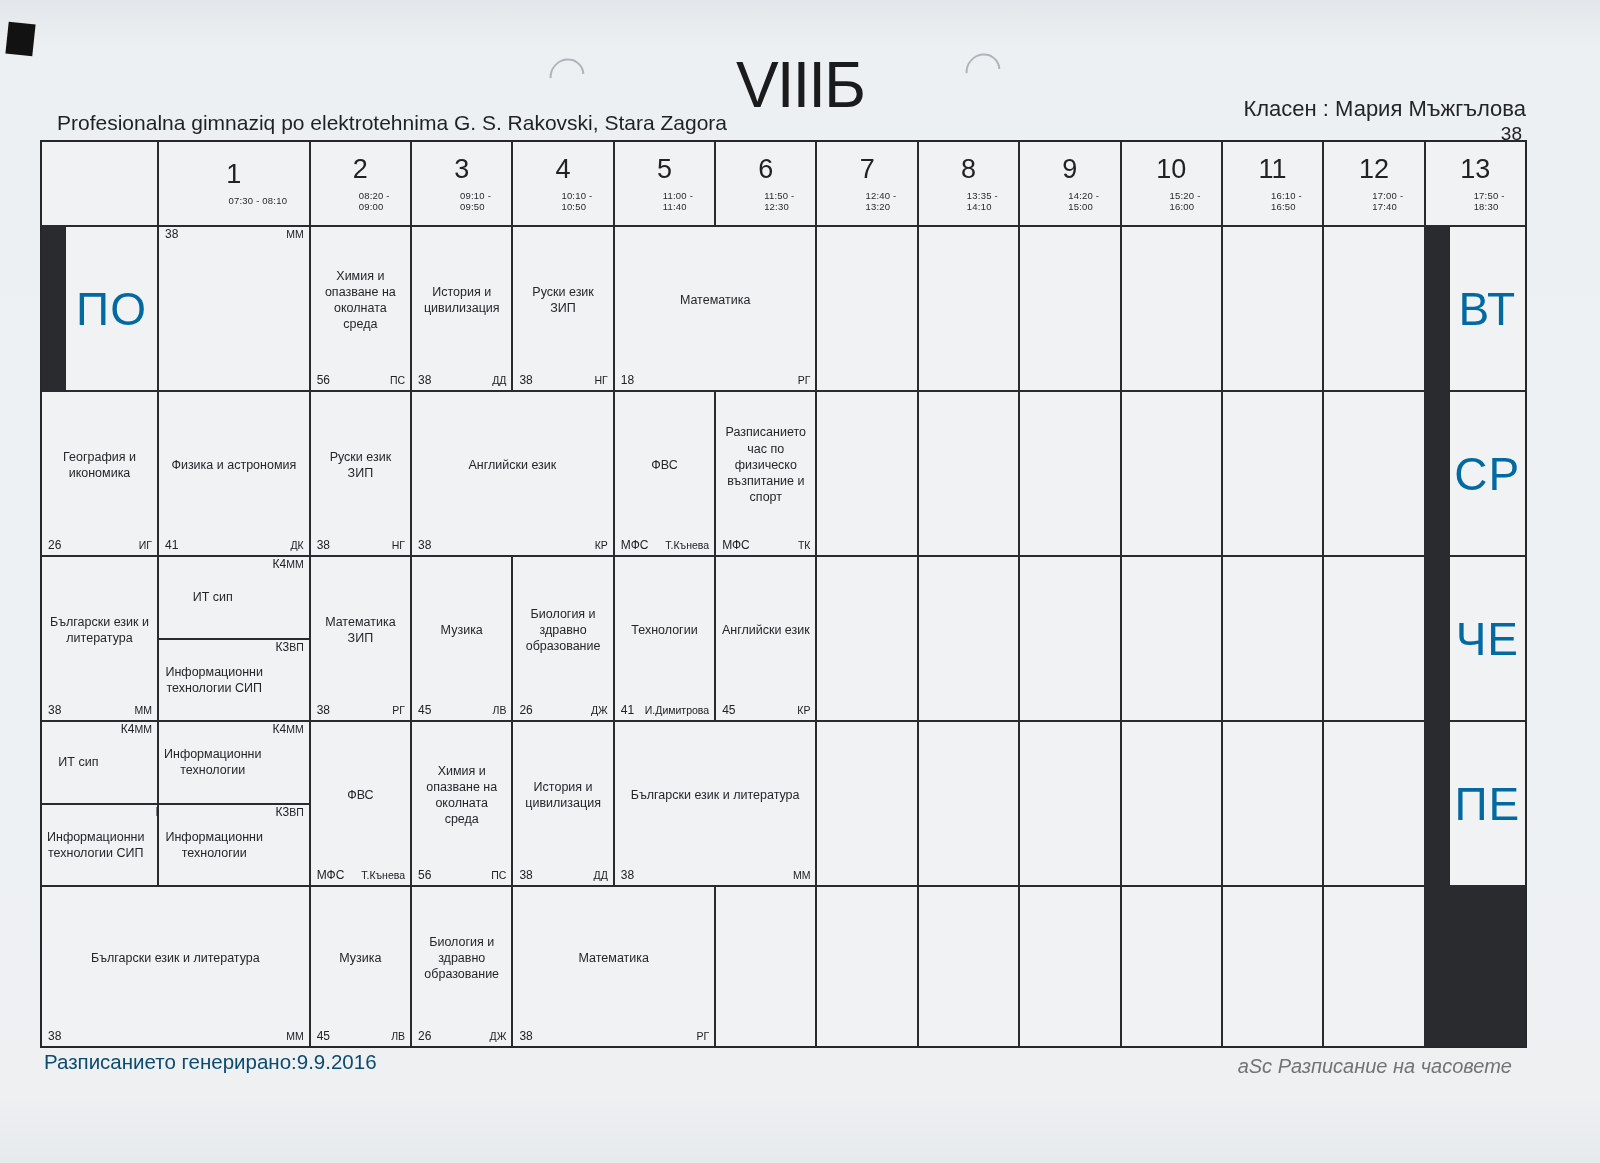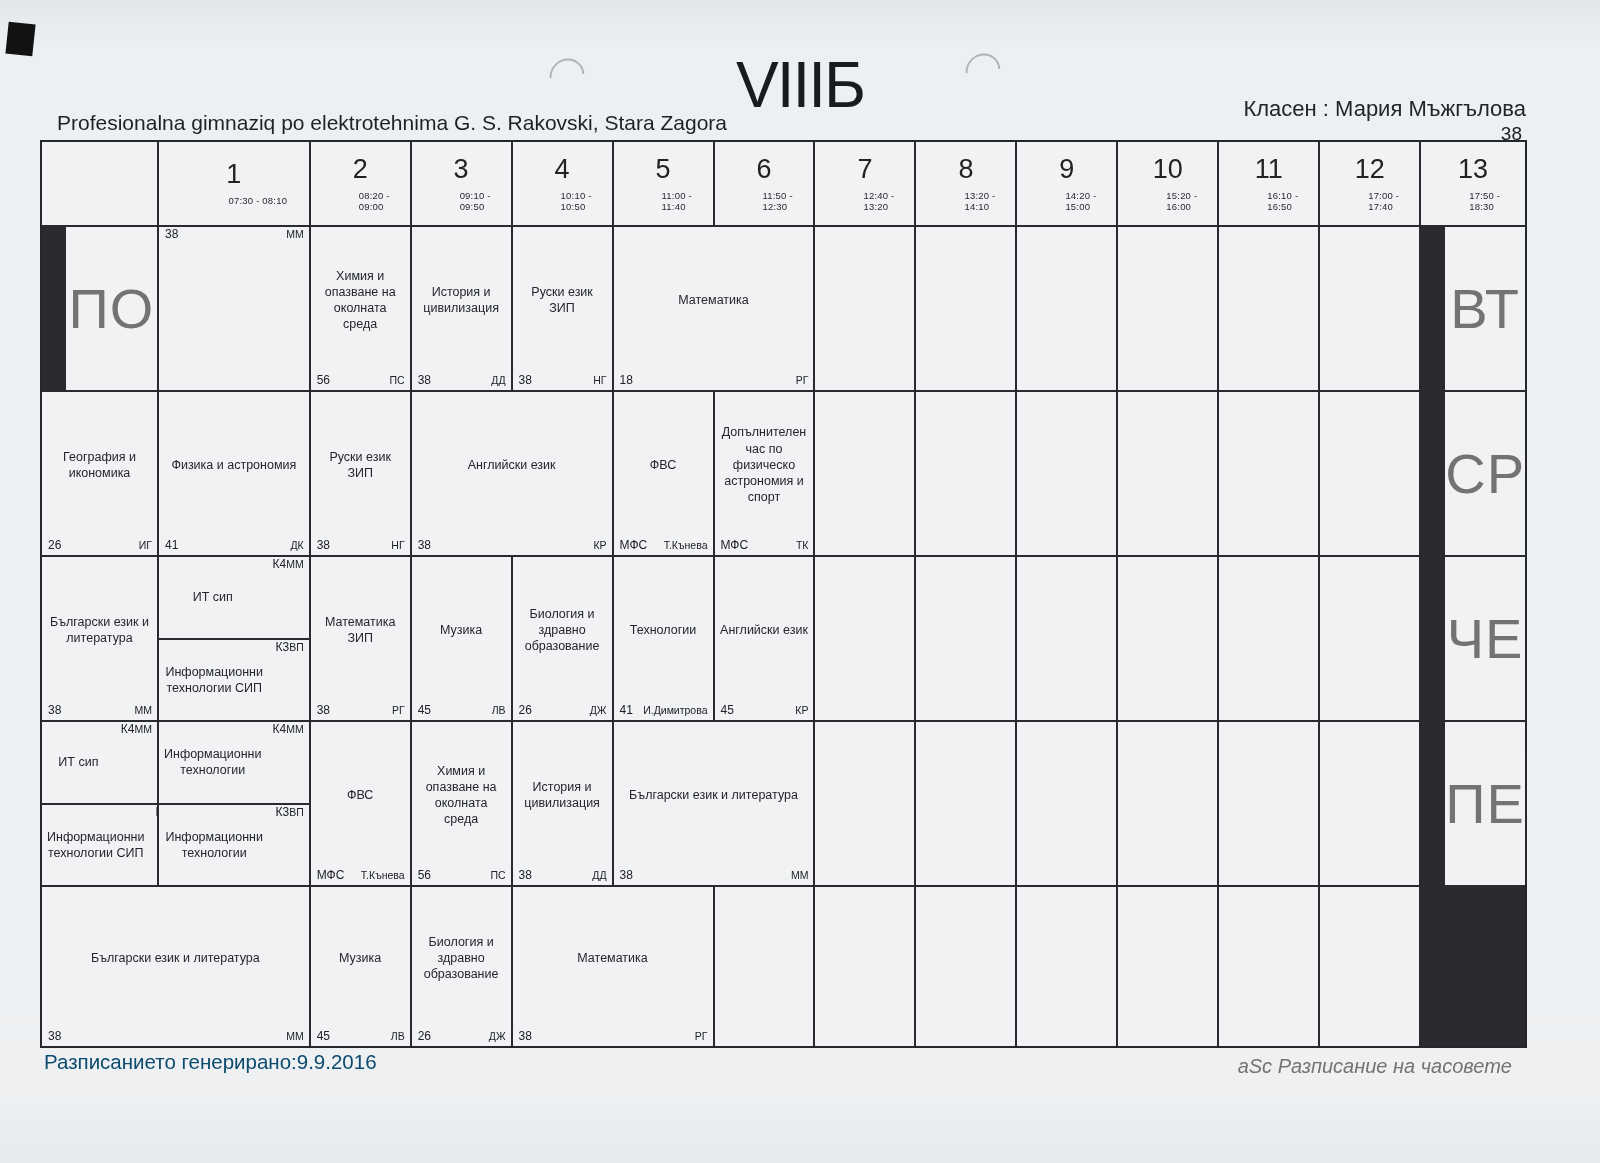--- a/index.html
+++ b/index.html
@@ -37,21 +37,21 @@
     background:#2a2b2e;
     border:2.5px solid #26272a;
   }
   .cell { background:#f0f2f4; position:relative; }
 
   .phead { display:flex; flex-direction:column; align-items:center; justify-content:center; }
   .pnum { font-size:27px; line-height:1; color:#222; }
   .ptime { font-size:9.5px; margin-top:7px; letter-spacing:0.2px; color:#28292c;padding-left:48px; }
 
   .daylabel { display:flex; align-items:center; justify-content:center;
-    font-size:56px; letter-spacing:1px; color:#737373;margin-left:24px; }
+    font-size:46px; letter-spacing:1px; color:#0369a1;margin-left:24px; }
 
   .lesson { display:flex; flex-direction:column; }
   .subject { flex:1; display:flex; align-items:center; justify-content:center;
     text-align:center; font-size:12.5px; line-height:1.3; padding:2px 5px; color:#25262a; }
   .meta { display:flex; justify-content:space-between; align-items:baseline;
     padding:0 5px 3px 6px; }
   .meta .room { font-size:12px; }
   .meta .teacher { font-size:10.5px; }
 
   .split { display:flex; flex-direction:column; }
@@ -100,21 +100,21 @@
       <div class="cell phead">
         <div class="pnum">6</div>
         <div class="ptime">11:50 - 12:30</div>
       </div>
       <div class="cell phead">
         <div class="pnum">7</div>
         <div class="ptime">12:40 - 13:20</div>
       </div>
       <div class="cell phead">
         <div class="pnum">8</div>
-        <div class="ptime">13:20 - 14:10</div>
+        <div class="ptime">13:35 - 14:10</div>
       </div>
       <div class="cell phead">
         <div class="pnum">9</div>
         <div class="ptime">14:20 - 15:00</div>
       </div>
       <div class="cell phead">
         <div class="pnum">10</div>
         <div class="ptime">15:20 - 16:00</div>
       </div>
       <div class="cell phead">
@@ -200,21 +200,21 @@
         </div>
       </div>
       <div class="cell lesson">
         <div class="subject">ФВС</div>
         <div class="meta">
           <div class="room">МФС</div>
           <div class="teacher">Т.Кънева</div>
         </div>
       </div>
       <div class="cell lesson">
-        <div class="subject">Допълнителен час по физическо астрономия и спорт</div>
+        <div class="subject">Разписанието час по физическо възпитание и спорт</div>
         <div class="meta">
           <div class="room">МФС</div>
           <div class="teacher">ТК</div>
         </div>
       </div>
       <div class="cell empty"></div>
       <div class="cell empty"></div>
       <div class="cell empty"></div>
       <div class="cell empty"></div>
       <div class="cell empty"></div>

